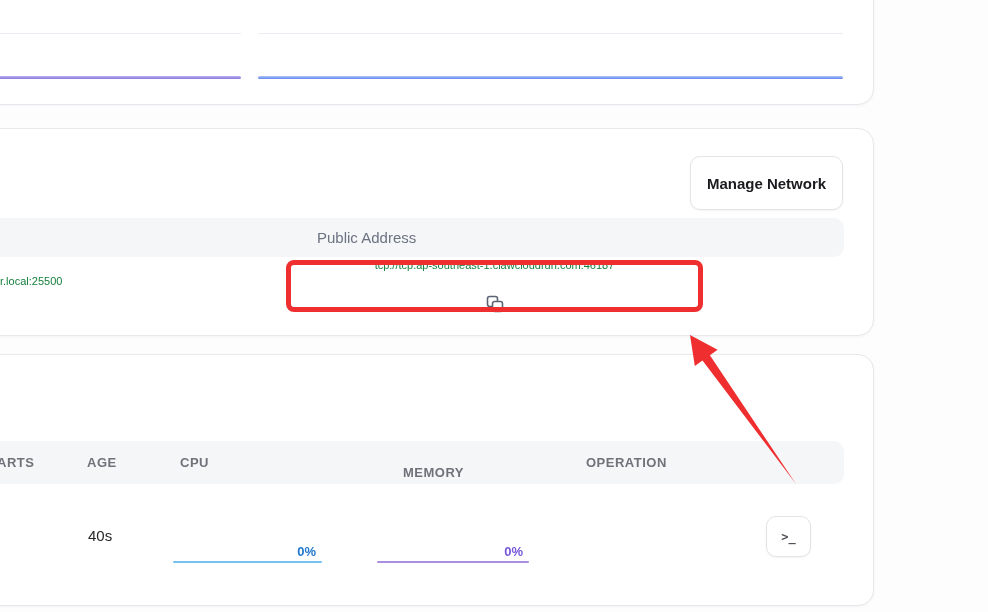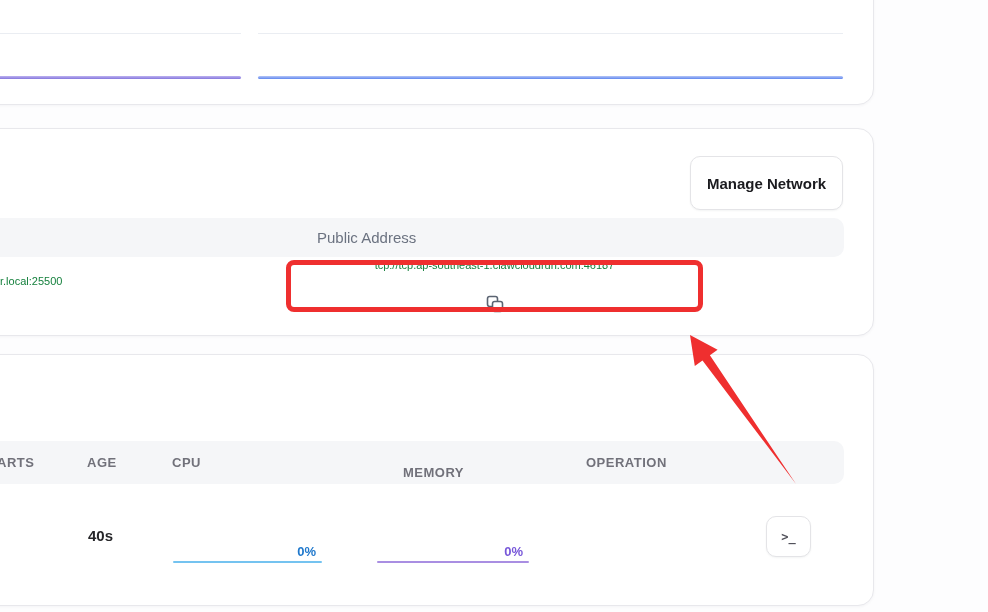--- a/index.html
+++ b/index.html
@@ -40,21 +40,21 @@
   }
   .addr-text { font-size:11px; font-weight:400; color:#15803d; white-space:nowrap; }
   .pub-header { position:absolute; font-size:15px; font-weight:500; color:#6b7280;text-align:right; }
   .red-box {
     position:absolute; border:5px solid #ef2f2f; border-radius:8px; z-index:4;
   }
   .addr-group {
     position:absolute; display:flex; align-items:center; justify-content:center;
     gap:24px; z-index:2;flex-direction:column;
   }
-  .age-text { position:absolute; font-size:15px; font-weight:700; color:#27272a; }
+  .age-text { position:absolute; font-size:15px; font-weight:400; color:#27272a; }
   .pct { position:absolute; font-size:13px; font-weight:700; text-align:right; }
   .pct.cpu { color:#1f78cc; }
   .pct.mem { color:#7757d9; }
   .mini-line { position:absolute; height:2px; border-radius:1px; }
   .mini-line.cpu { background:#74c3f0; }
   .mini-line.mem { background:#a98ee2; }
   .term-glyph {
     font-family:"DejaVu Sans Mono", monospace;
     font-size:12px; font-weight:700; color:#52525b; letter-spacing:0;
   }
@@ -93,21 +93,21 @@
     </span>
   </div>
 
   <div class="red-box" style="left:286px; top:260px; width:417px; height:52px;"></div>
 
   <div class="card" style="left:-24px; top:354px; width:898px; height:252px;"></div>
 
   <div class="header-row" style="left:-24px; top:441px; width:868px; height:43px;"></div>
   <div class="th" style="left:-3px; top:455px;">ARTS</div>
   <div class="th" style="left:87px; top:455px;">AGE</div>
-  <div class="th" style="left:172px; top:455px;">CPU</div>
+  <div class="th" style="left:180px; top:455px;">CPU</div>
   <div class="th" style="left:380px; top:465px;padding-left:23px;">MEMORY</div>
   <div class="th" style="left:586px; top:455px;">OPERATION</div>
 
   <div class="abs" style="left:-24px; top:500px; width:868px; height:76px;"></div>
 
   <span class="age-text" style="left:88px; top:527px;">40s</span>
 
   <div class="pct cpu" style="left:173px; top:544px; width:143px;">0%</div>
   <div class="mini-line cpu" style="left:173px; top:561px; width:149px;"></div>
 

